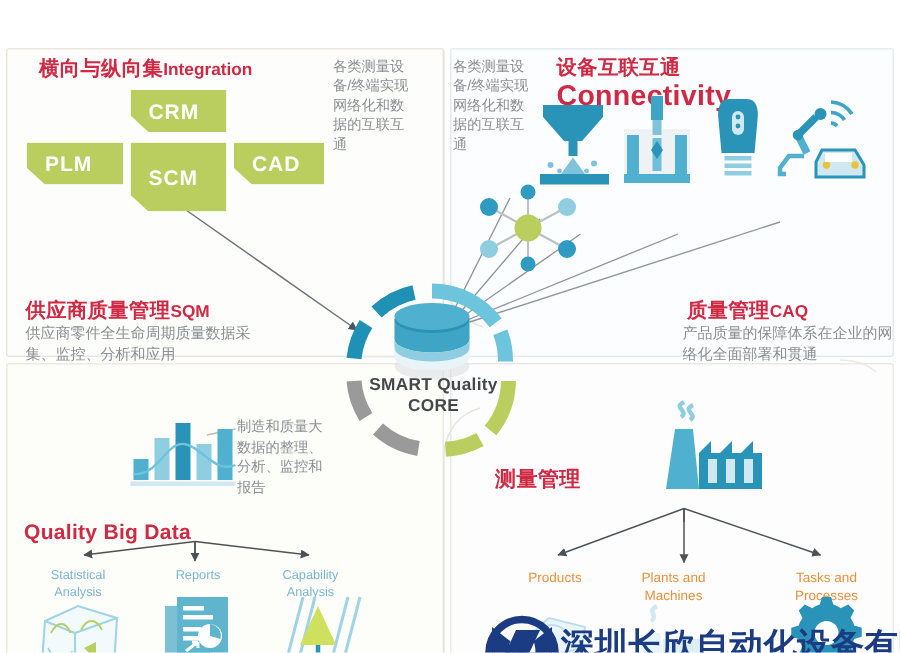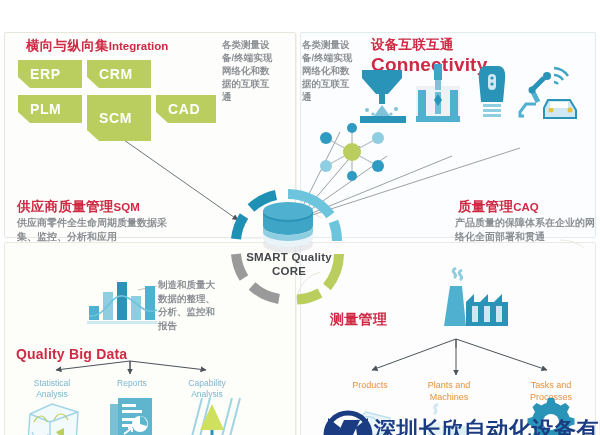--- a/index.html
+++ b/index.html
@@ -10,21 +10,21 @@
   
   .panel{position:absolute;box-sizing:border-box;}
   #panel-tl{left:4px;top:4px;width:292px;height:206px;background:#fdfdfb;border:1px solid #e9e7dd;border-radius:2px;}
   #panel-tr{left:300px;top:4px;width:296px;height:206px;background:#fcfdfe;border:1px solid #e4ebef;border-radius:2px;}
   #panel-bl{left:4px;top:214px;width:292px;height:216px;background:#fdfdfa;border:1px solid #eceadf;border-radius:2px;}
   #panel-br{left:300px;top:214px;width:296px;height:216px;background:#fdfdfd;border:1px solid #e9e9e6;border-radius:2px;}
 
   .hdr-cn{color:#cf2944;font-weight:bold;font-size:13.5px;letter-spacing:.3px;white-space:nowrap;}
   .hdr-cn .lat{font-size:11.5px;letter-spacing:0;}
   .hdr-en{color:#cf2944;font-weight:bold;font-size:19px;letter-spacing:.2px;white-space:nowrap;}
-  .sub-cn{color:#8b8f93;font-size:9.5px;line-height:13px;font-weight:bold;}
+  .sub-cn{color:#8b8f93;font-size:9.5px;line-height:13px;}
 
   
   #tl-title{position:absolute;left:26px;top:9px;}
   .gbox{position:absolute;background:#b9ce5e;color:#ffffff;font-weight:bold;font-size:14px;
         letter-spacing:.6px;box-sizing:border-box;
         clip-path:polygon(0 0,100% 0,100% 100%,12px 100%,0 calc(100% - 11px));}
   .gbox span{position:absolute;left:12px;top:50%;transform:translateY(-50%);}
   #gb-erp{left:18px;top:32px;width:64px;height:28px;}
   #gb-crm{left:87px;top:32px;width:64px;height:28px;}
   #gb-mes{left:156px;top:32px;width:60px;height:28px;}
@@ -121,23 +121,20 @@
     <path d="M130,333 L206,342" stroke="#4c5358" stroke-width="1" fill="none" marker-end="url(#ah)"></path>
 
     <path d="M456,311 L456,320" stroke="#4c5358" stroke-width="1" fill="none"></path>
     <path d="M456,311 L372,342" stroke="#4c5358" stroke-width="1" fill="none" marker-end="url(#ah)"></path>
     <path d="M456,311 L456,347" stroke="#4c5358" stroke-width="1" fill="none" marker-end="url(#ah)"></path>
     <path d="M456,311 L547,342" stroke="#4c5358" stroke-width="1" fill="none" marker-end="url(#ah)"></path>
   </svg>
 
   <div class="hdr-cn" id="tl-title"><span>横向与纵向集</span><span class="lat">Integration</span></div>
 
-  <div class="gbox" id="gb-erp">
-      <span>ERP</span>
-    </div>
   <div class="gbox" id="gb-crm">
       <span>CRM</span>
     </div>
   <div class="gbox" id="gb-plm">
       <span>PLM</span>
     </div>
   <div class="gbox" id="gb-scm">
       <span>SCM</span>
     </div>
   <div class="gbox" id="gb-cad">

